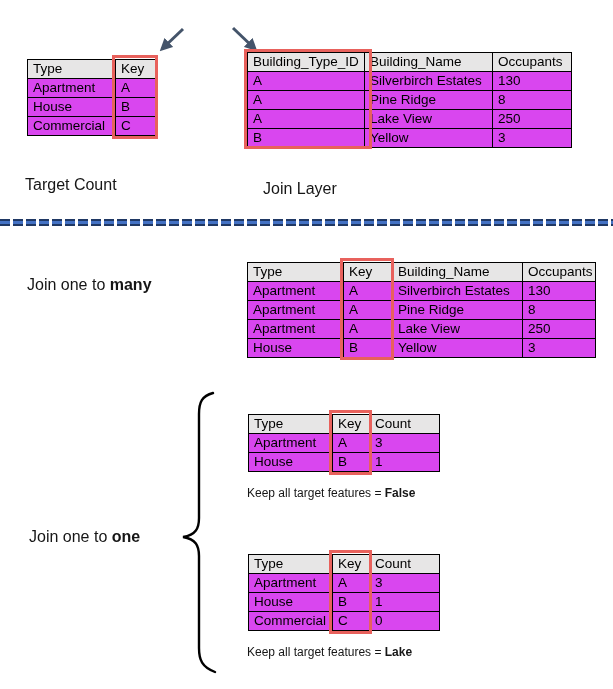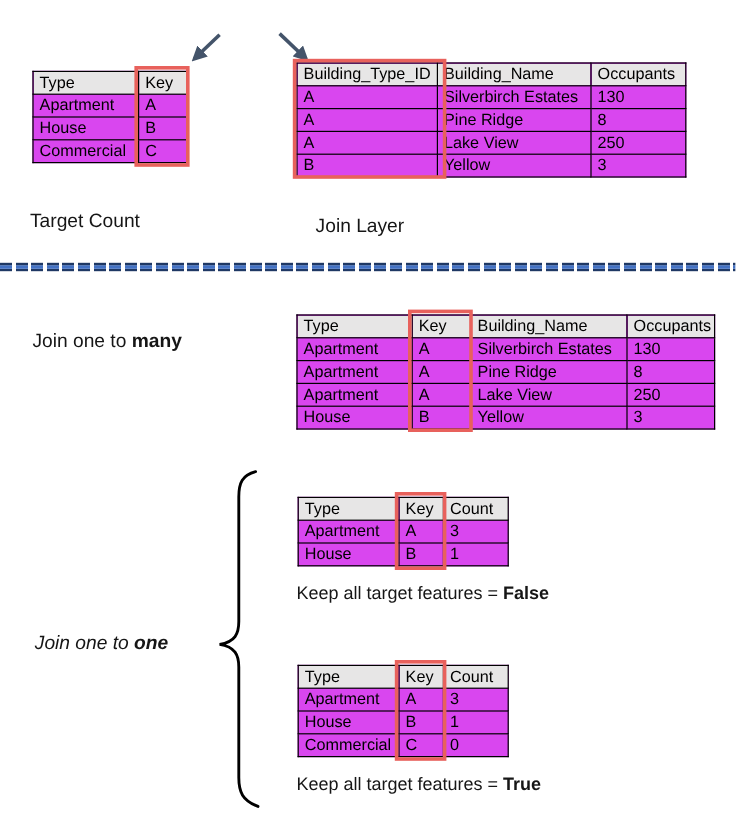--- a/index.html
+++ b/index.html
@@ -6,38 +6,38 @@
     --red:#e8615c; --hdr:#e7e6e6; --navy:#44546a;
     --divblue:#4472c4; --divdark:#1f3864; --line:#000;
   }
   *{box-sizing:border-box; margin:0; padding:0;}
   body{background:#fff; font-family:"Liberation Sans", sans-serif; color:#000;}
   .canvas{position:relative; width:613px; height:689px; background:#fff; overflow:hidden;}
 
   .abs{position:absolute;}
 
   .lbl{font-size:16px; color:#161616; white-space:nowrap;}
-  .cap{font-size:15px; color:#161616; white-space:nowrap;}
+  .cap{font-size:12px; color:#161616; white-space:nowrap;}
   b{font-weight:bold;}
 
   table.tbl{border-collapse:collapse; table-layout:fixed; background:#d946ef;}
   table.tbl th, table.tbl td{
     border:1px solid var(--line);
     height:18px; line-height:18px;
     padding:0 2px 0 5px;
     font-size:13.5px; font-weight:normal; text-align:left;
     white-space:nowrap; overflow:hidden;
   }
   table.tbl th{background:var(--hdr);}
 
   
   .t-target th:nth-child(1){width:88px}  .t-target th:nth-child(2){width:40px}
   .t-join   th:nth-child(1){width:117px} .t-join th:nth-child(2){width:128px} .t-join th:nth-child(3){width:79px}
   .t-many   th:nth-child(1){width:96px}  .t-many th:nth-child(2){width:49px}  .t-many th:nth-child(3){width:130px} .t-many th:nth-child(4){width:72px}
-  .t-small  th:nth-child(1){width:84px}  .t-small th:nth-child(2){width:37px} .t-small th:nth-child(3){width:54px}
+  .t-small  th:nth-child(1){width:84px}  .t-small th:nth-child(2){width:37px} .t-small th:nth-child(3){width:70px}
 
   .tbl-wrap{position:absolute;}
   .red-box{position:absolute; border:3px solid var(--red); background:transparent; pointer-events:none;}
   .rb-target{left:85px;  top:-4px; width:46px;  height:84px;}
   .rb-join  {left:-3px;  top:-3px; width:128px; height:100px;}
   .rb-many  {left:93px;  top:-4px; width:54px;  height:102px;}
   .rb-small1{left:81px;  top:-4px; width:43px;  height:65px;}
   .rb-small2{left:81px;  top:-4px; width:43px;  height:84px;}
 
   .divider{
@@ -168,21 +168,21 @@
             <td>House</td>
             <td>B</td>
             <td>Yellow</td>
             <td>3</td>
           </tr>
         </tbody>
       </table>
     <div class="red-box rb-many"></div>
   </div>
 
-  <div class="abs lbl" style="left:29px; top:528px;font-style:italic;"><span>Join one to </span><b>one</b></div>
+  <div class="abs lbl" style="left:29px; top:528px;"><span>Join one to </span><b>one</b></div>
 
   <svg class="abs" style="left:178px; top:390px;" width="42" height="288" viewBox="0 0 42 288">
     <path d="M 35 3 C 24 6, 21 12, 21 24 L 21 128 C 21 138, 18 145, 5 147 C 18 149, 21 156, 21 166 L 21 258 C 21 270, 24 277, 37 282" fill="none" stroke="#000" stroke-width="2.4" stroke-linecap="round"></path>
   </svg>
 
   <div class="tbl-wrap" style="left:248px; top:414px;">
     <table class="tbl t-small">
         <thead>
           <tr>
             <th>Type</th>
@@ -229,15 +229,15 @@
           </tr>
           <tr>
             <td>Commercial</td>
             <td>C</td>
             <td>0</td>
           </tr>
         </tbody>
       </table>
     <div class="red-box rb-small2"></div>
   </div>
-  <div class="abs cap" style="left:247px; top:645px;"><span>Keep all target features = </span><b>True</b></div>
+  <div class="abs cap" style="left:247px; top:645px;"><span>Keep all target features = </span><b>Lake</b></div>
 
 </div>
 
 </body></html>

